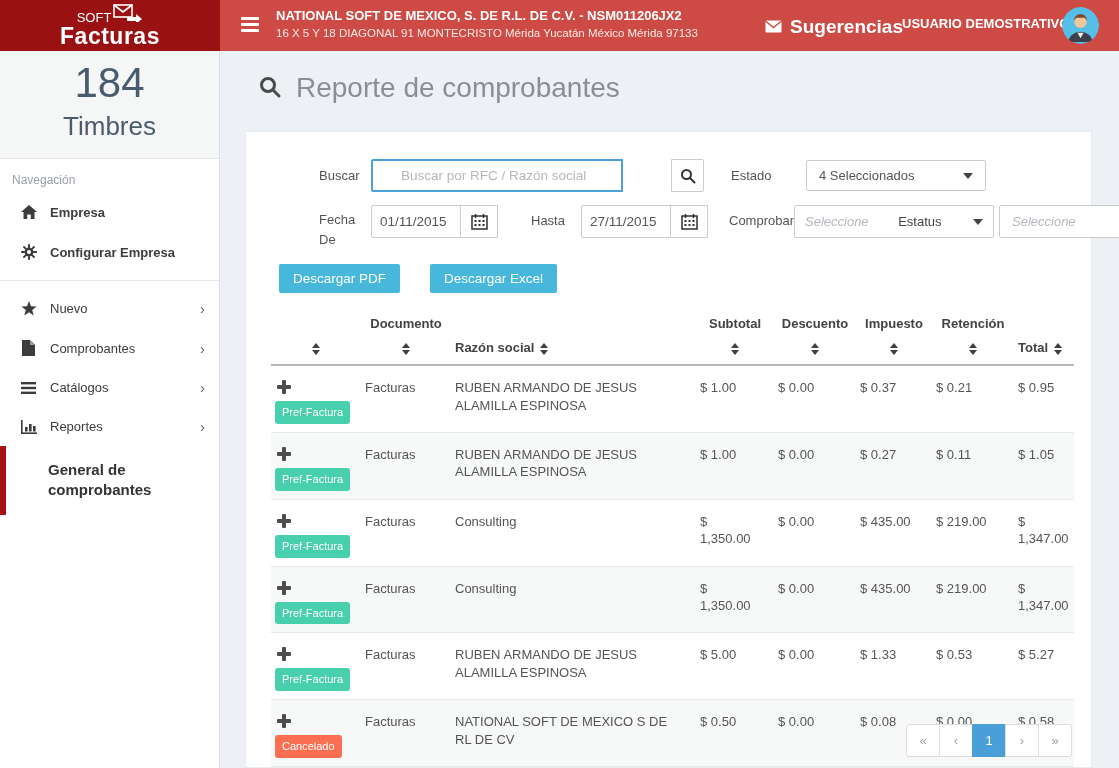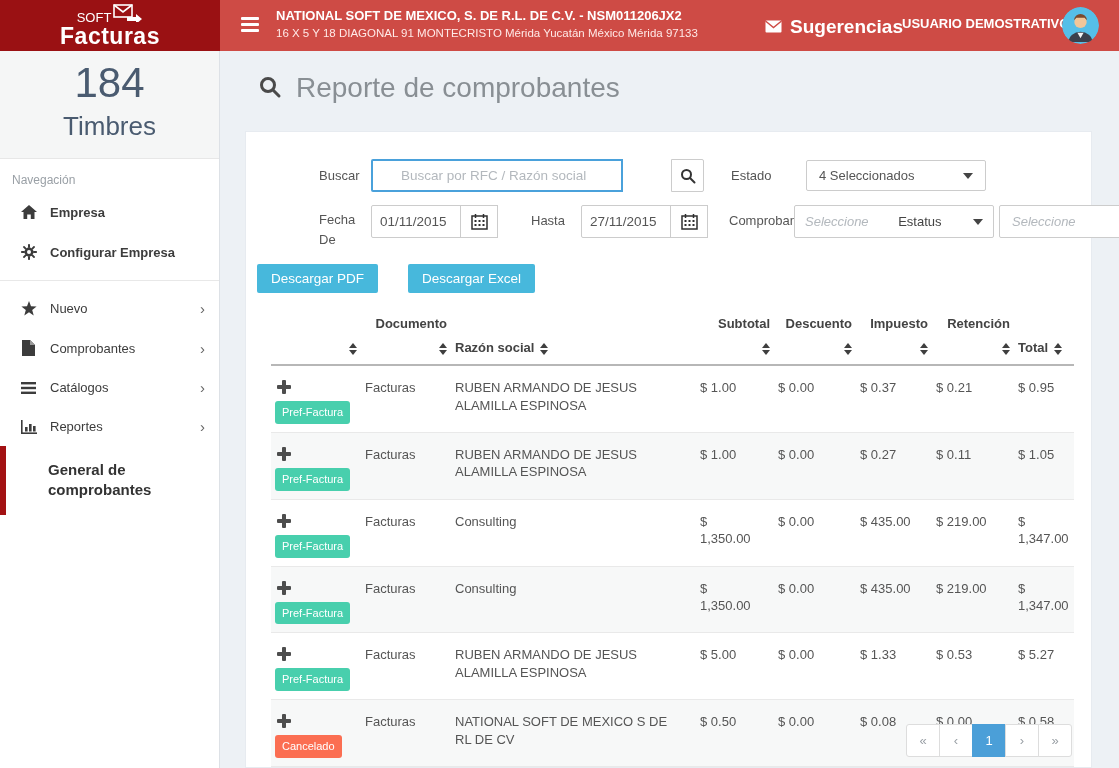--- a/index.html
+++ b/index.html
@@ -68,25 +68,25 @@
   .date-input { position:absolute; top:73px; width:100px; height:33px; padding:0 8px; font-size:13.5px; }
   .cal-btn { top:73px; width:38px; height:33px; margin-left:-1px; }
   .estatus-combo { position:absolute; left:508px; top:73px; width:200px; height:33px; display:flex;
     align-items:center; padding:0 10px; cursor:pointer; }
   .ph-italic { font-style:italic; color:#b3b8bd; }
   .estatus-word { margin-left:auto; color:#444; padding-right:2px; }
   .sel-input { position:absolute; left:713px; top:73px; width:182px; height:33px; padding:0 12px;
     font-size:13px; outline:none; }
   .label-clip { width:66px; white-space:nowrap; overflow:hidden; }
   
-  .dl-row { padding-left:11px; display:flex; gap:30px; }
+  .dl-row { padding-left:33px; display:flex; gap:30px; }
   .btn-dl { background:#47b8dc; font-size:13.5px; padding:7px 14px; border-radius:2px; }
   
   table.report { width:calc(100% - 44px); margin:17px 19px 0 25px; border-collapse:collapse; table-layout:fixed; }
-  th { vertical-align:bottom; padding:6px 4px 9px 4px; text-align:right; font-size:13px; color:#434343; }
+  th { vertical-align:bottom; padding:6px 4px 9px 4px; text-align:center; font-size:13px; color:#434343; }
   th .hlbl { font-weight:bold; display:block; margin-bottom:5px; }
   .sort { display:inline-flex; flex-direction:column; align-items:center; cursor:pointer; }
   .tri-up { width:0; height:0; border-left:4px solid transparent; border-right:4px solid transparent;
     border-bottom:5px solid #3f3f3f; }
   .tri-down { width:0; height:0; border-left:4px solid transparent; border-right:4px solid transparent;
     border-top:5px solid #3f3f3f; margin-top:2px; }
   .h-inline { display:flex; align-items:flex-end; gap:6px; }
   .h-inline .hlbl { margin-bottom:0; }
   thead tr { border-bottom:2px solid #b7b7b7; }
   tbody tr { border-top:1px solid #e9e9e9; height:51px; }

